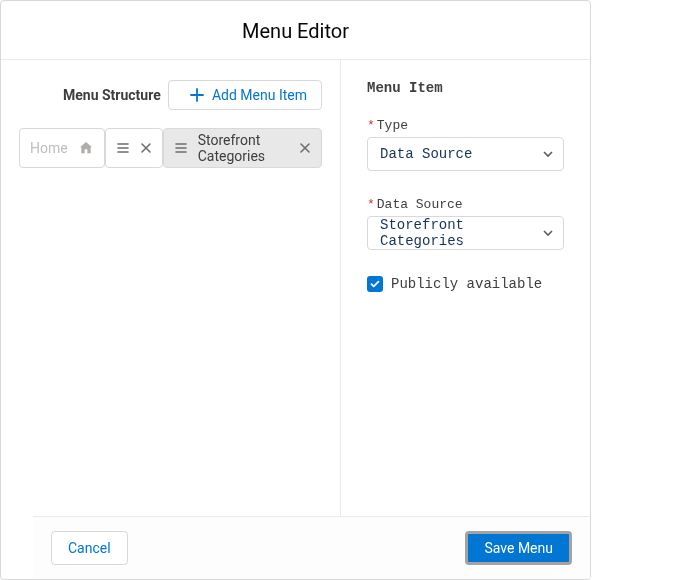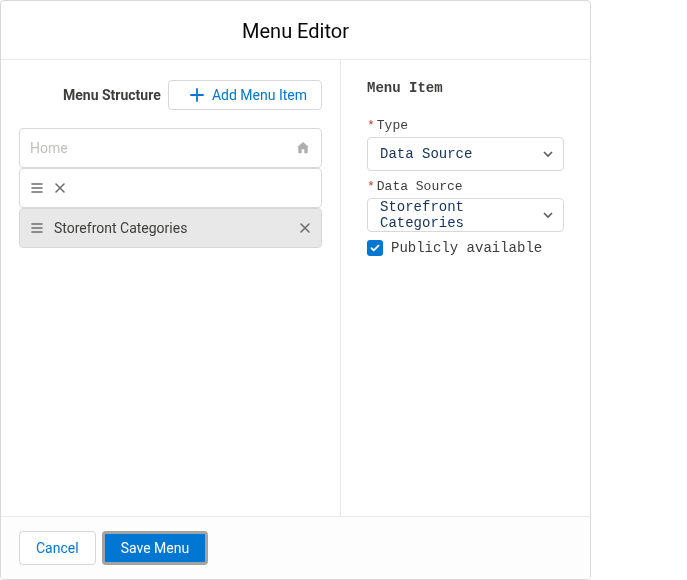--- a/index.html
+++ b/index.html
@@ -60,21 +60,21 @@
     border: 1px solid #d8d8d8;
     background: #fff;
     color: #0176d3;
     padding: 6px 14px 6px 21px;
     border-radius: 4px;
     font-size: 14px;
     cursor: pointer;
     font-family: inherit;
   }
   .add-btn svg { display: block; }
-  .menu-list { display: flex; flex-direction: column; }
+  .menu-list { display: flex; flex-direction: row; }
   .menu-item-row {
     display: flex;
     align-items: center;
     gap: 10px;
     height: 40px;
     border: 1px solid #d8d8d8;
     border-radius: 4px;
     padding: 0 10px;
     background: #fff;
     cursor: pointer;
@@ -92,21 +92,21 @@
     flex: 1;
     padding: 20px 26px;
     font-family: Liberation Mono, monospace;
   }
   .right-panel .heading {
     font-size: 14px;
     font-weight: 700;
     color: #3e3e3c;
     margin-bottom: 22px;
   }
-  .field { margin-bottom: 8px; }
+  .field { margin-bottom: 26px; }
   .field-label {
     font-size: 13px;
     color: #3e3e3c;
     margin-bottom: 4px;
     display: block;
   }
   .req { color: #c23934; margin-right: 2px; }
   .select {
     position: relative;
     width: 100%;
@@ -144,23 +144,24 @@
     align-items: center;
     justify-content: center;
     flex-shrink: 0;
   }
   .cb svg { display:block; }
   .checkbox-row .cb-label { font-size: 14px; color: #3e3e3c; }
   .footer {
     border-top: 1px solid #eaeaea;
     padding: 14px 18px;
     display: flex;
-    justify-content: flex-start;
+    justify-content: space-between;
     gap: 6px;
     background: #fdfdfd;
+    margin-left: 32px;
   }
   .btn {
     font-family: inherit;
     font-size: 14px;
     border-radius: 4px;
     padding: 6px 16px;
     cursor: pointer;
   }
   .btn-neutral {
     background: #fff;

